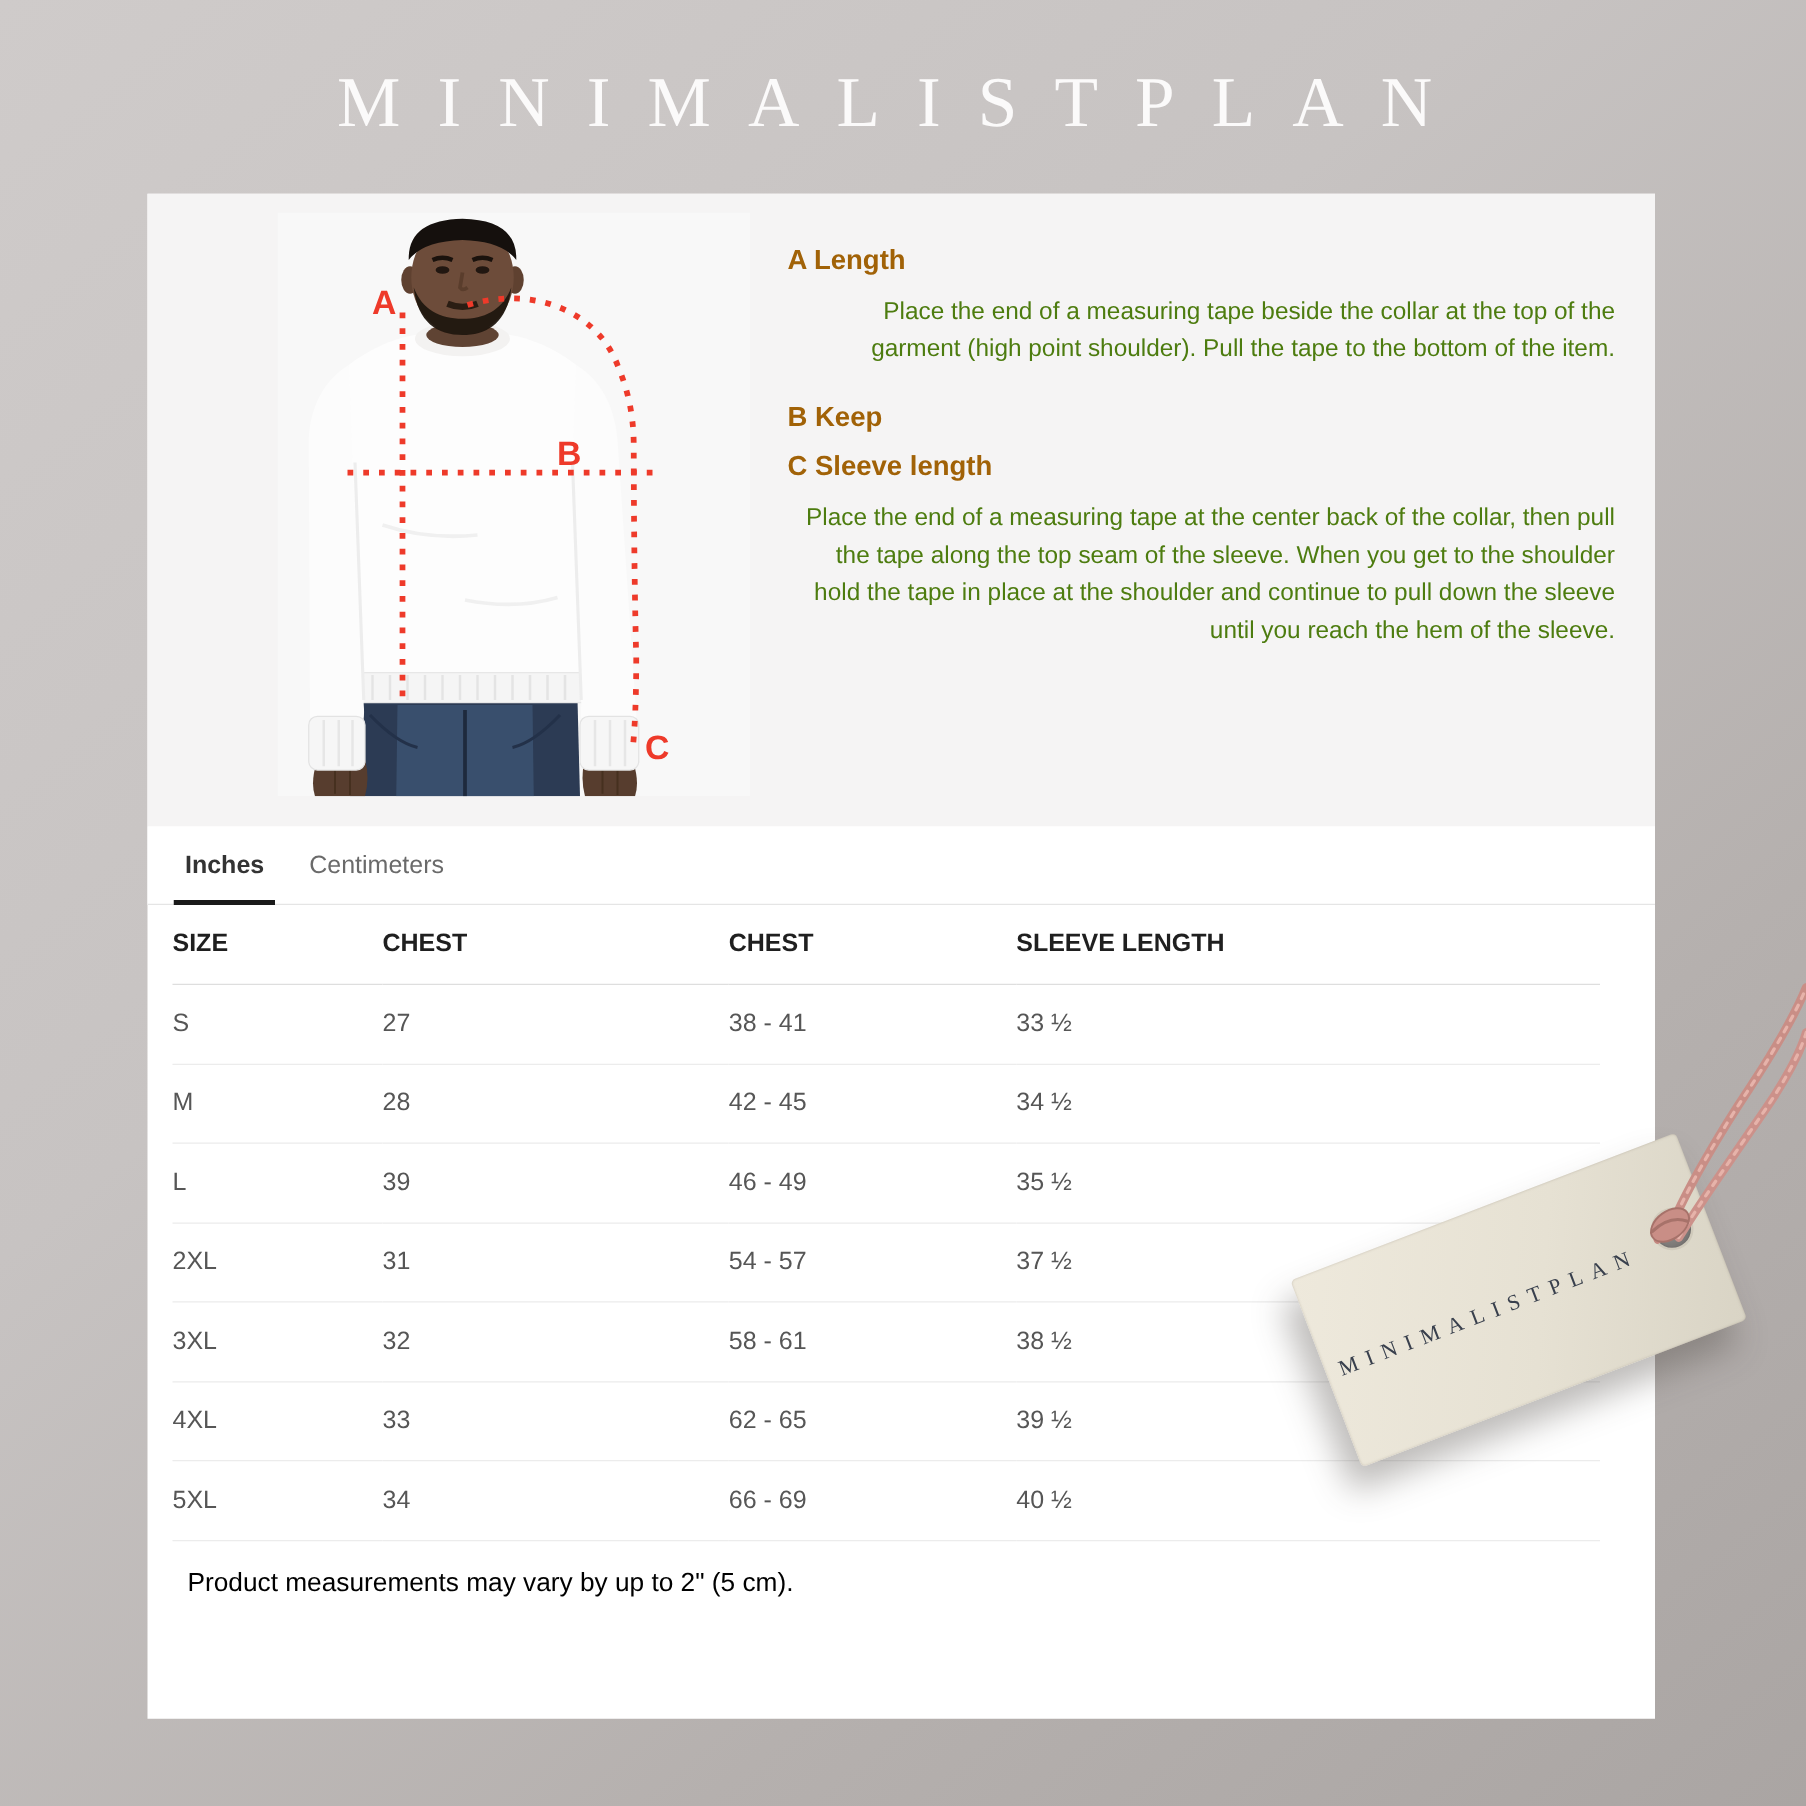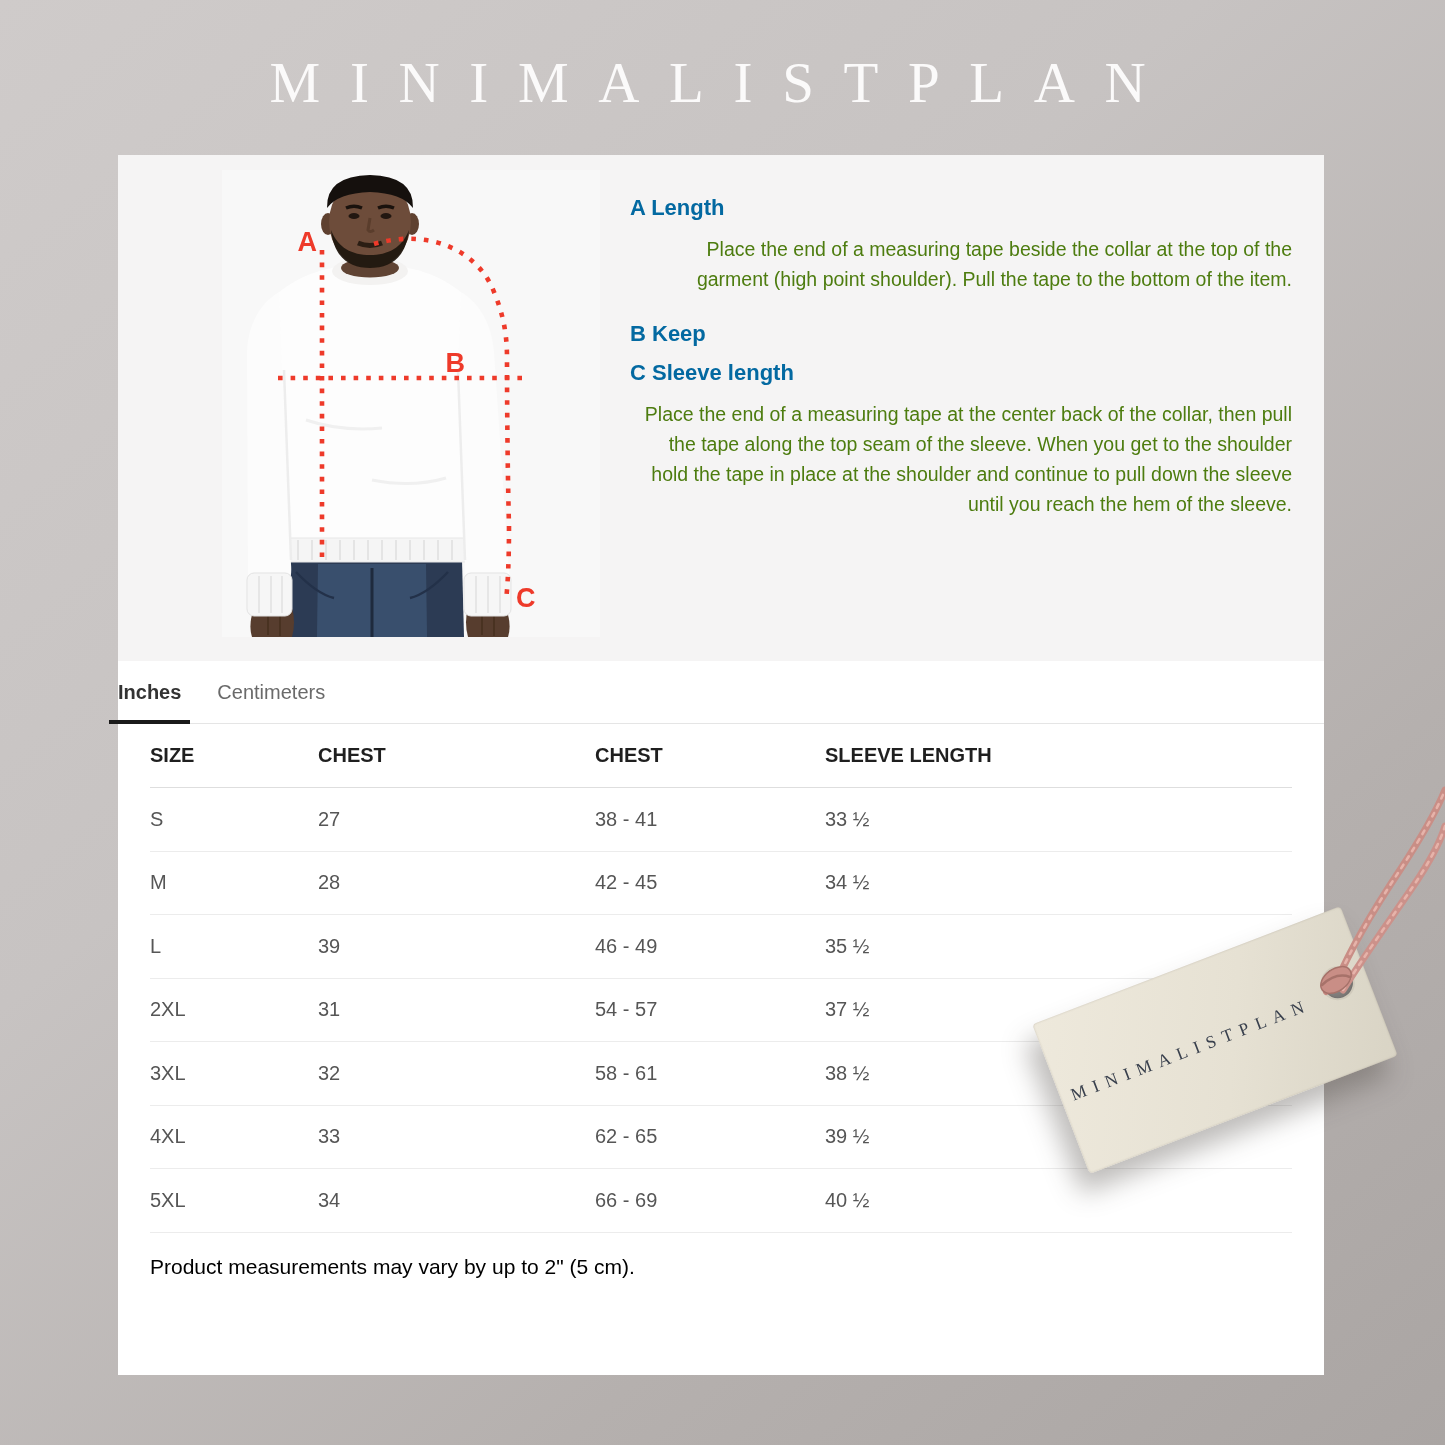--- a/index.html
+++ b/index.html
@@ -14,33 +14,33 @@
     font-family:"Liberation Serif",serif;font-weight:400;
     font-size:57px;letter-spacing:0.52em;color:#fbfafa;
   }
   .card{
     position:absolute;left:118px;top:155px;width:1206px;height:1220px;
     background:#ffffff;
   }
   .panel-top{position:relative;height:506px;background:#f5f4f4;}
   .figure-wrap{position:absolute;left:104px;top:15px;width:378px;height:467px;}
   .instructions{position:absolute;left:512px;top:40px;width:662px;}
-  .instr-block h3{margin:0 0 13px 0;font-size:22px;line-height:26px;color:#0369a1;font-weight:700;}
+  .instr-block h3{margin:0 0 13px 0;font-size:22px;line-height:26px;color:#a16207;font-weight:700;}
   .instr-block p{margin:0 0 27px 0;font-size:19.5px;line-height:30px;color:#4d7c0f;text-align:right;}
   .tabs{
     display:flex;gap:36px;align-items:flex-end;height:62px;
-    border-bottom:1px solid #e5e5e5;background:#fff;
+    padding-left:30px;border-bottom:1px solid #e5e5e5;background:#fff;
   }
   .tab{position:relative;font-size:20px;color:#6a6a6a;padding-bottom:19px;cursor:pointer;}
   .tab.active{color:#333333;font-weight:700;}
   .tab.active::after{
     content:"";position:absolute;left:-9px;right:-9px;bottom:-1px;height:4px;background:#1a1a1a;
   }
   table.size-table{
-    margin-left:32px;width:1142px;border-collapse:collapse;table-layout:fixed;
+    margin-left:20px;width:1142px;border-collapse:collapse;table-layout:fixed;
   }
   .size-table th{
     text-align:left;font-size:20px;color:#1f1f1f;font-weight:700;
     height:63px;border-bottom:1px solid #dedede;padding:0;
   }
   .size-table td{
     font-size:20px;color:#565656;height:62.5px;border-bottom:1px solid #ececec;padding:0;
   }
   .size-table .c1{width:168px;}
   .size-table .c2{width:277px;}

